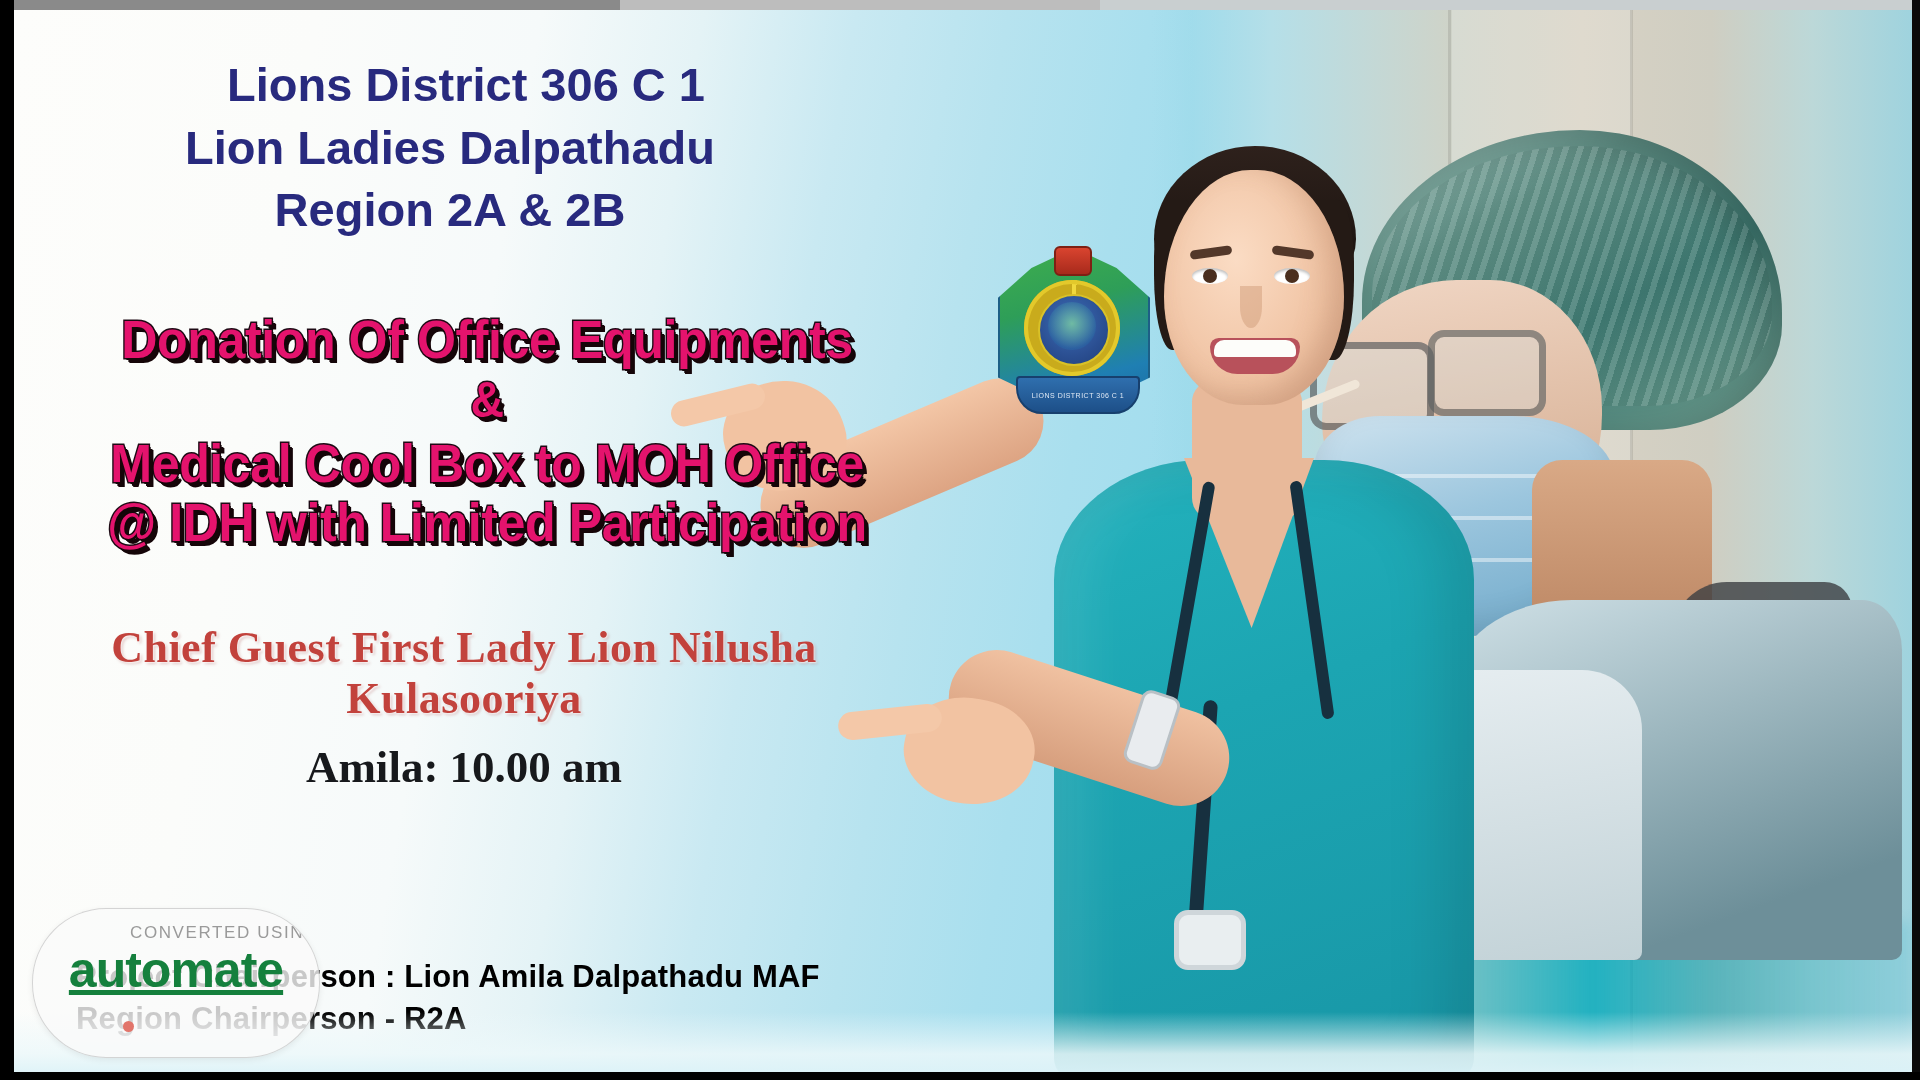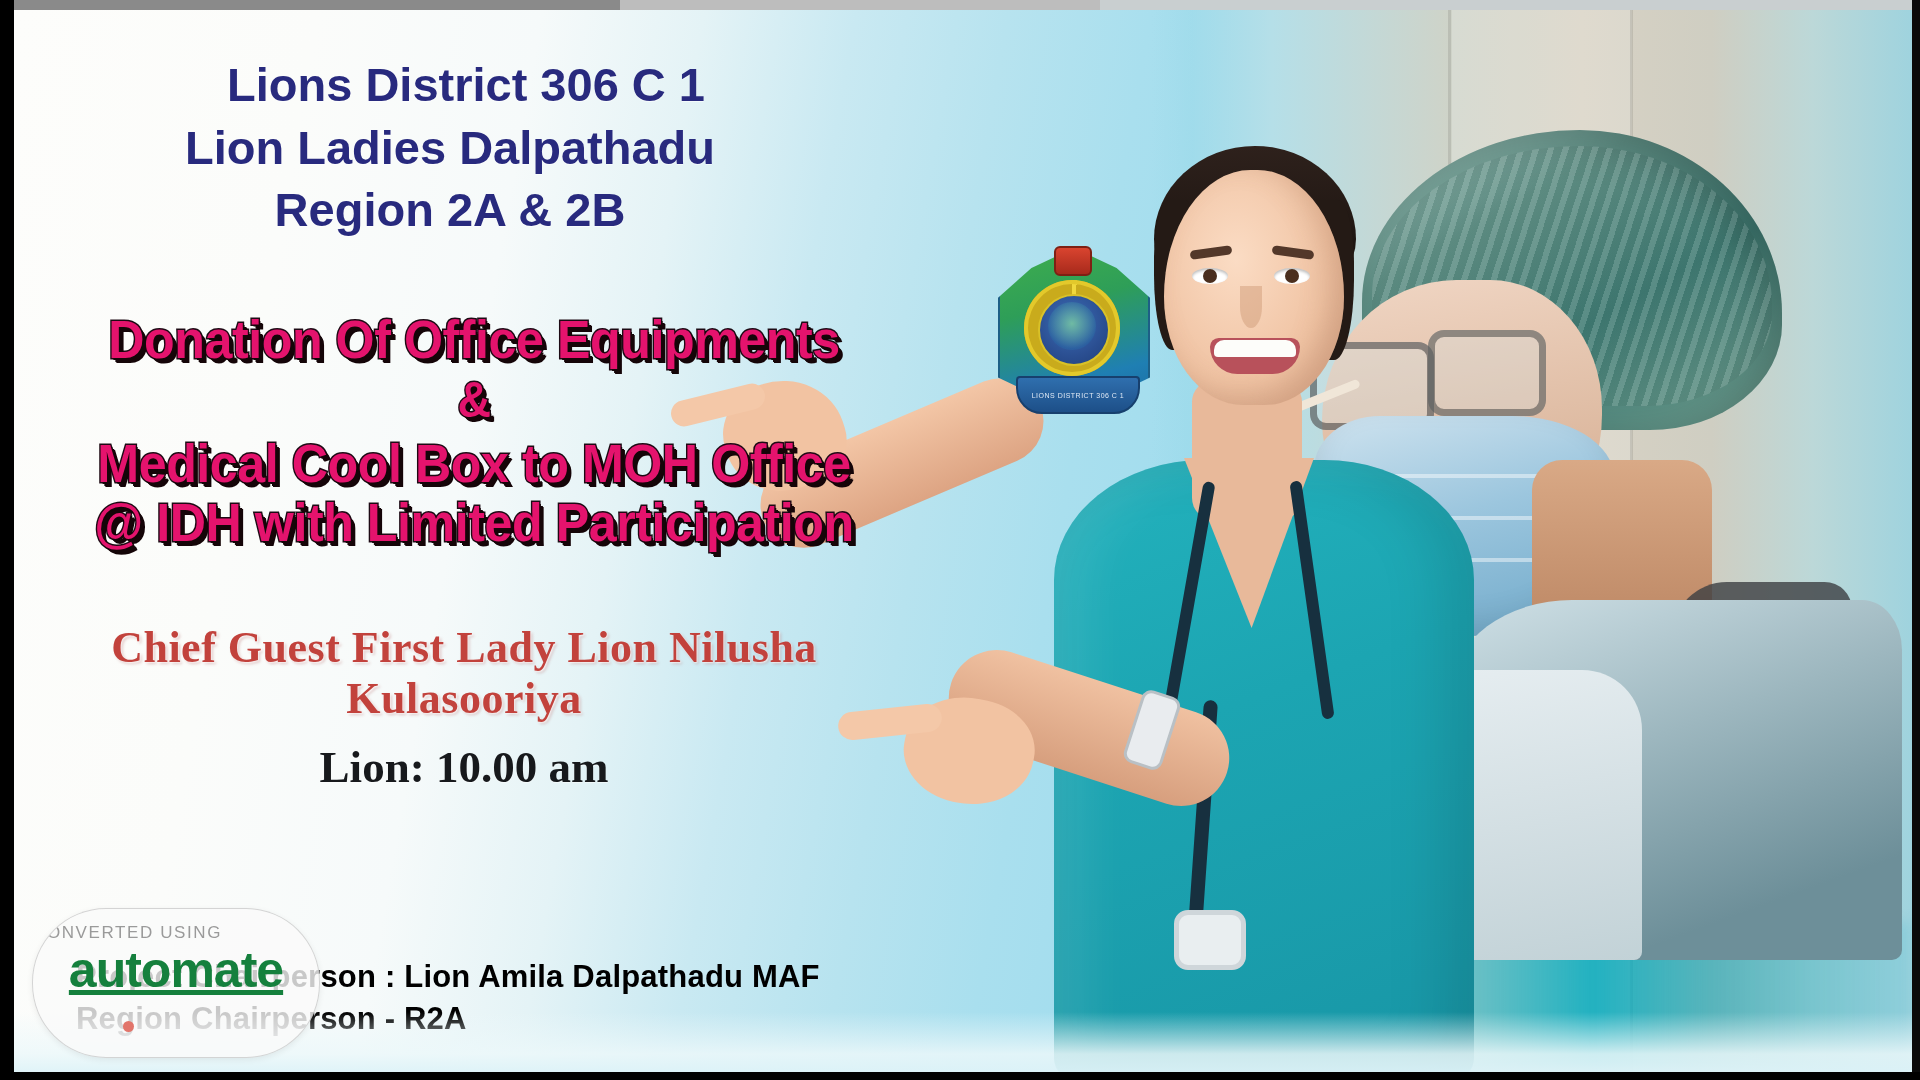--- a/index.html
+++ b/index.html
@@ -359,20 +359,21 @@
     letter-spacing:0px;
     text-shadow: 0 1px 0 rgba(255,255,255,.6);
   }
   .org-lines .l1 { margin-left: 24px; }
   .org-lines .l2 { margin-left: -8px; }
   .org-lines .l3 { margin-left: -8px; }
 
   .pink-block {
     position:absolute; left:0; top:300px; width:920px;
     text-align:center;
+    padding-left:13px;
   }
   .pink {
     font-family:"Liberation Sans Narrow","Liberation Sans", sans-serif;
     font-weight:bold;
     font-size:54px;
     line-height:1.08;
     color:#e4136d;
     letter-spacing:-0.5px;
     transform: scaleX(0.93);
     -webkit-text-stroke: 3px #1d0a14;
@@ -425,21 +426,21 @@
     left: 18px; top: 898px;
     width: 286px; height: 148px;
     background: rgba(250,250,250,0.80);
     border: 1px solid rgba(180,180,180,0.55);
     border-radius: 74px;
     box-shadow: 0 2px 6px rgba(0,0,0,0.07);
     overflow: hidden;
   }
   .wm-top {
     position:absolute; top:14px; left:0; width:286px;
-    text-align:left;
+    text-align:right;
     font-family:"Liberation Sans", sans-serif;
     font-size:17px; letter-spacing:1.6px;
     color:#9a9a9a; font-weight:normal;
   }
   .wm-main {
     position:absolute; top:36px; left:0; width:286px;
     text-align:center;
     font-family:"Liberation Sans", sans-serif;
     font-size:50px; font-weight:bold; letter-spacing:-1px;
     color:#15803d;
@@ -550,21 +551,21 @@
       <div class="pink-block">
         <div class="pink r1">Donation Of Office Equipments</div>
         <div class="pink amp">&amp;</div>
         <div class="pink r3">Medical Cool Box to MOH Office</div>
         <div class="pink">@ IDH with Limited Participation</div>
       </div>
 
       <div class="chief">Chief Guest First Lady Lion Nilusha Kulasooriya</div>
 
       <div class="details">
-        <div>Lion: 10.00 am</div>
+        <div>Amila: 10.00 am</div>
       </div>
 
       <div class="credits">
         <div>Project Chairperson : Lion Amila Dalpathadu MAF</div>
         <div>Region Chairperson - R2A</div>
       </div>
 
     </div>
 
     <div class="bottom-haze"></div>

